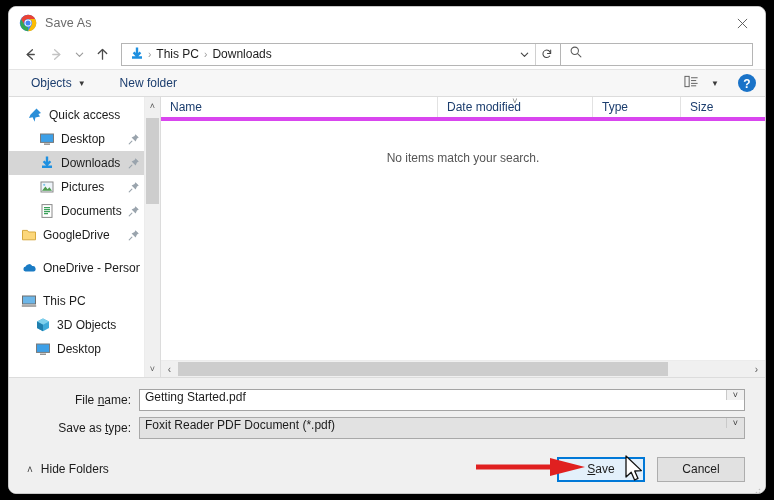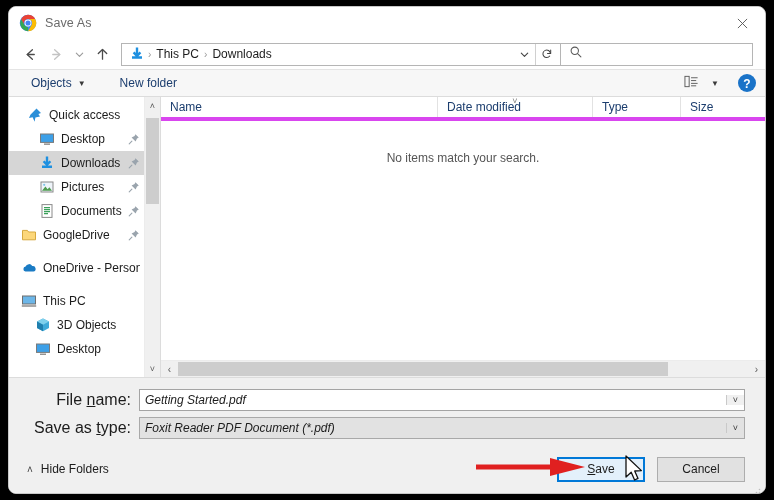--- a/index.html
+++ b/index.html
@@ -284,32 +284,31 @@
   .formrow {
     display: flex;
     align-items: center;
     height: 24px;
     margin-bottom: 4px;
   }
   .formlabel {
     flex: 0 0 110px;
     text-align: right;
     padding-right: 8px;
-    font-size: 16px;
+    font-size: 12px;
     color: #1c1c1c;
   }
   .combo {
     flex: 1 1 auto;
     height: 22px;
     display: flex;
-    align-items: center;
+    align-items: flex-start;
     border: 1px solid #a4a4a4;
     background: #ffffff;
     min-width: 0;
-    font-style: italic;
   }
   .combo.readonly { background: #e2e2e2; border-color: #a9a9a9; }
   .combo-value {
     flex: 1 1 auto;
     display: flex;
     align-items: center;
     padding-left: 5px;
     font-size: 12px;
     color: #1c1c1c;
     overflow: hidden;

